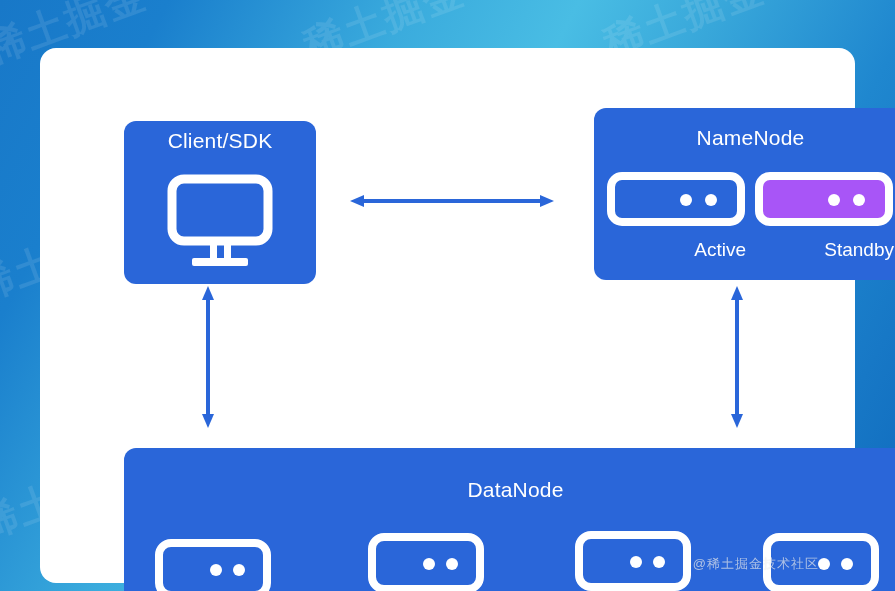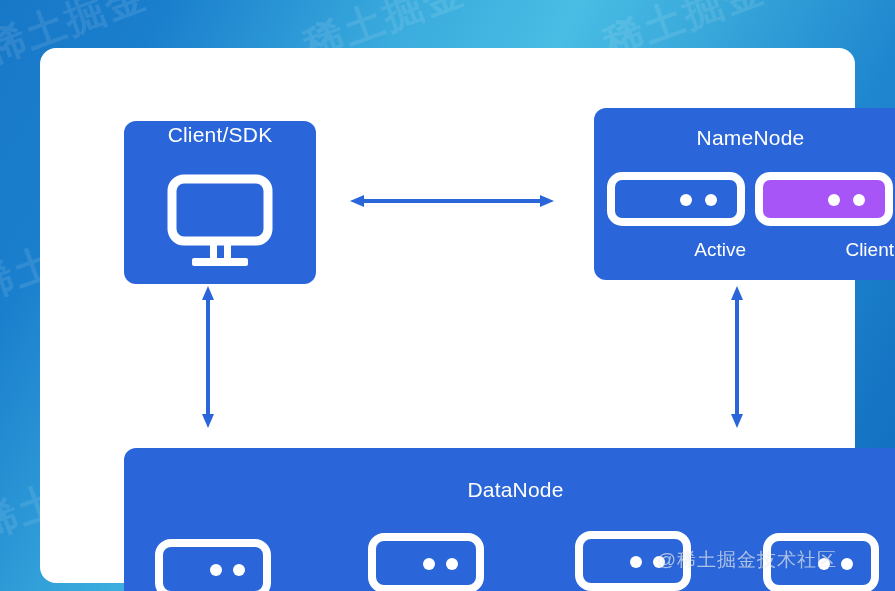--- a/index.html
+++ b/index.html
@@ -74,21 +74,21 @@
     letter-spacing: 0.2px;
   }
 
   
   #client-box {
     left: 84px;
     top: 73px;
     width: 192px;
     height: 163px;
   }
-  #client-box .box-title { top: 2px; }
+  #client-box .box-title { top: 8px; }
 
   .monitor-icon {
     position: absolute;
     left: 50%;
     top: 52px;
     transform: translateX(-50%);
   }
 
   
   #namenode-box {
@@ -141,23 +141,23 @@
 
   
   .arrow { position: absolute; }
   #arrow-client-namenode { left: 310px; top: 143px; }
   #arrow-client-datanode { left: 158px; top: 238px; }
   #arrow-namenode-datanode { left: 687px; top: 238px; }
 
   
   #corner-watermark {
     position: absolute;
-    right: 18px;
+    right: 36px;
     bottom: 10px;
-    font-size: 19px;
+    font-size: 13px;
     color: rgba(255,255,255,0.62);
     letter-spacing: 1px;
     user-select: none;
     pointer-events: none;
     text-shadow: 0 0 1px rgba(0,0,0,0.12);
     margin-left: 40px;
   }
 </style>
 </head>
 <body>
@@ -195,21 +195,21 @@
         </svg>
         <div class="nn-label">Active</div>
       </div>
 
       <div class="nn-slot right">
         <svg class="server-icon" width="140" height="56" viewBox="0 0 140 56" aria-hidden="true">
           <rect x="5" y="5" width="130" height="46" rx="11" ry="11" fill="#a855f7" stroke="#ffffff" stroke-width="8"></rect>
           <circle cx="80" cy="29" r="6" fill="#ffffff"></circle>
           <circle cx="105" cy="29" r="6" fill="#ffffff"></circle>
         </svg>
-        <div class="nn-label">Client</div>
+        <div class="nn-label">Standby</div>
       </div>
     </div>
 
     <div class="node-box" id="datanode-box">
       <div class="box-title">DataNode</div>
 
       <div class="dn-row">
         <div class="dn-slot s0">
           <svg class="server-icon" width="118" height="62" viewBox="0 0 118 62" aria-hidden="true">
             <rect x="5" y="5" width="108" height="52" rx="12" ry="12" fill="#2a66d9" stroke="#ffffff" stroke-width="8"></rect>

